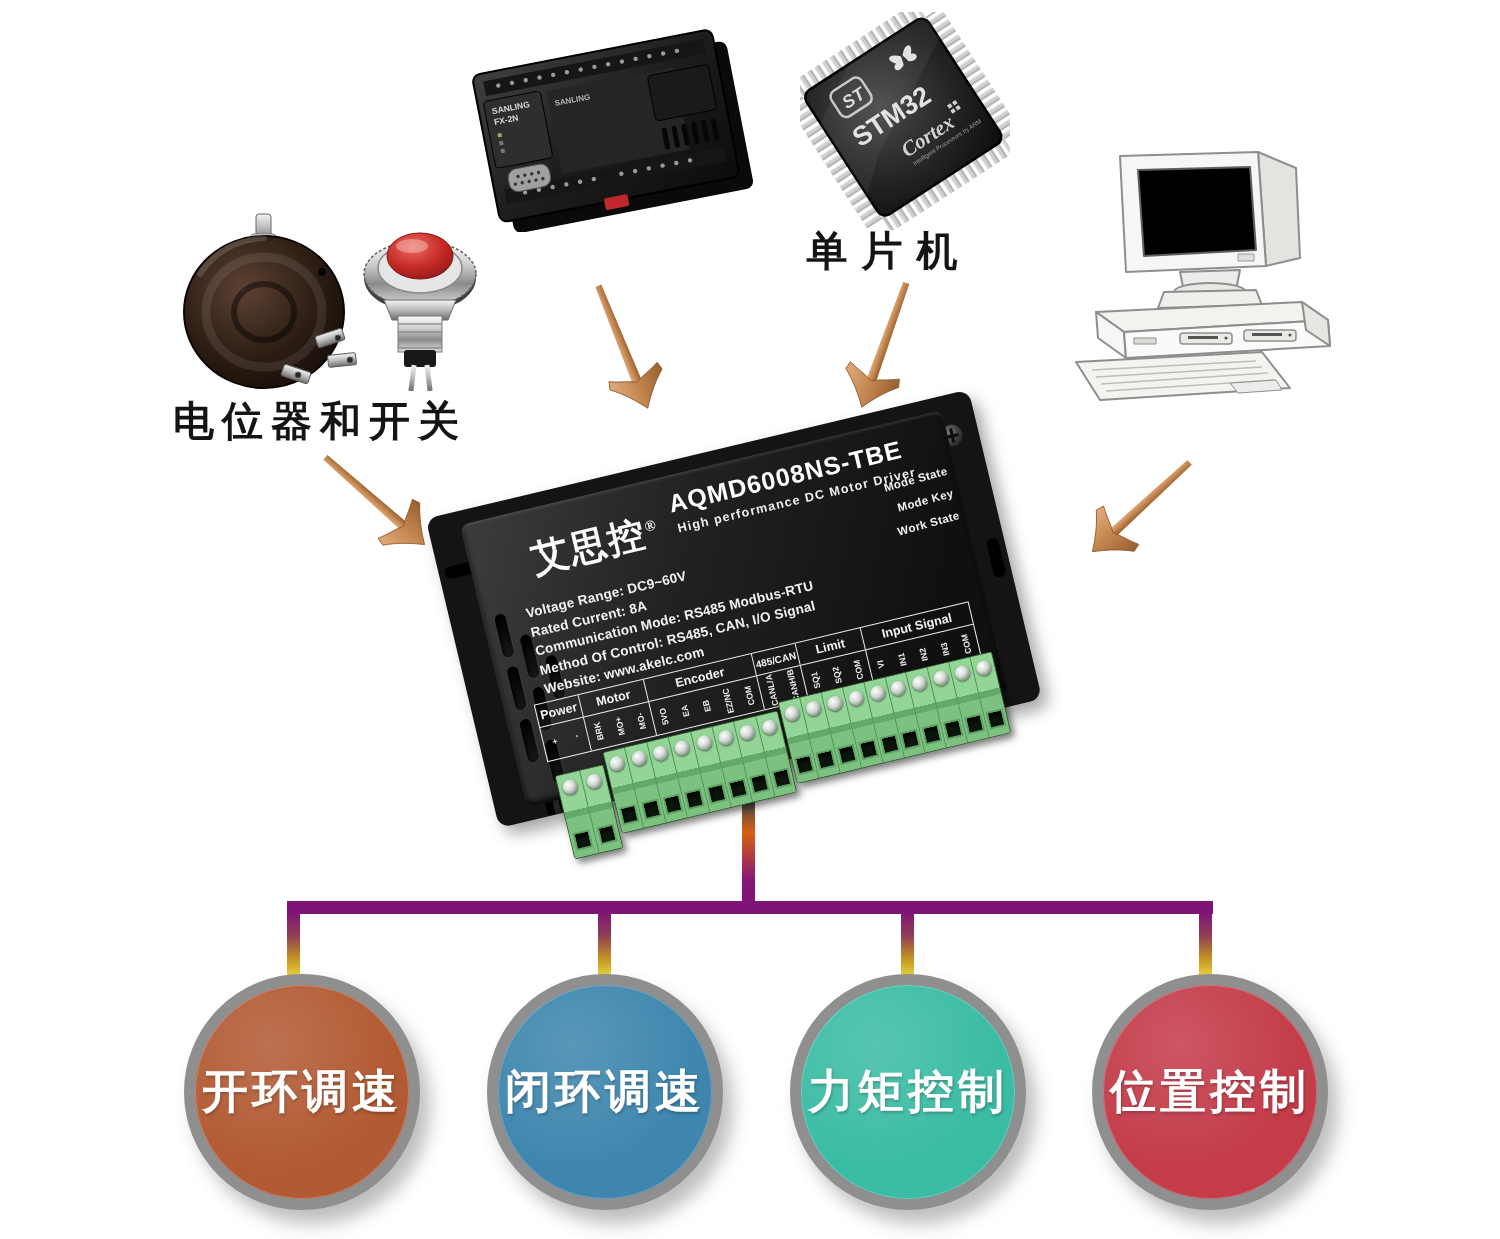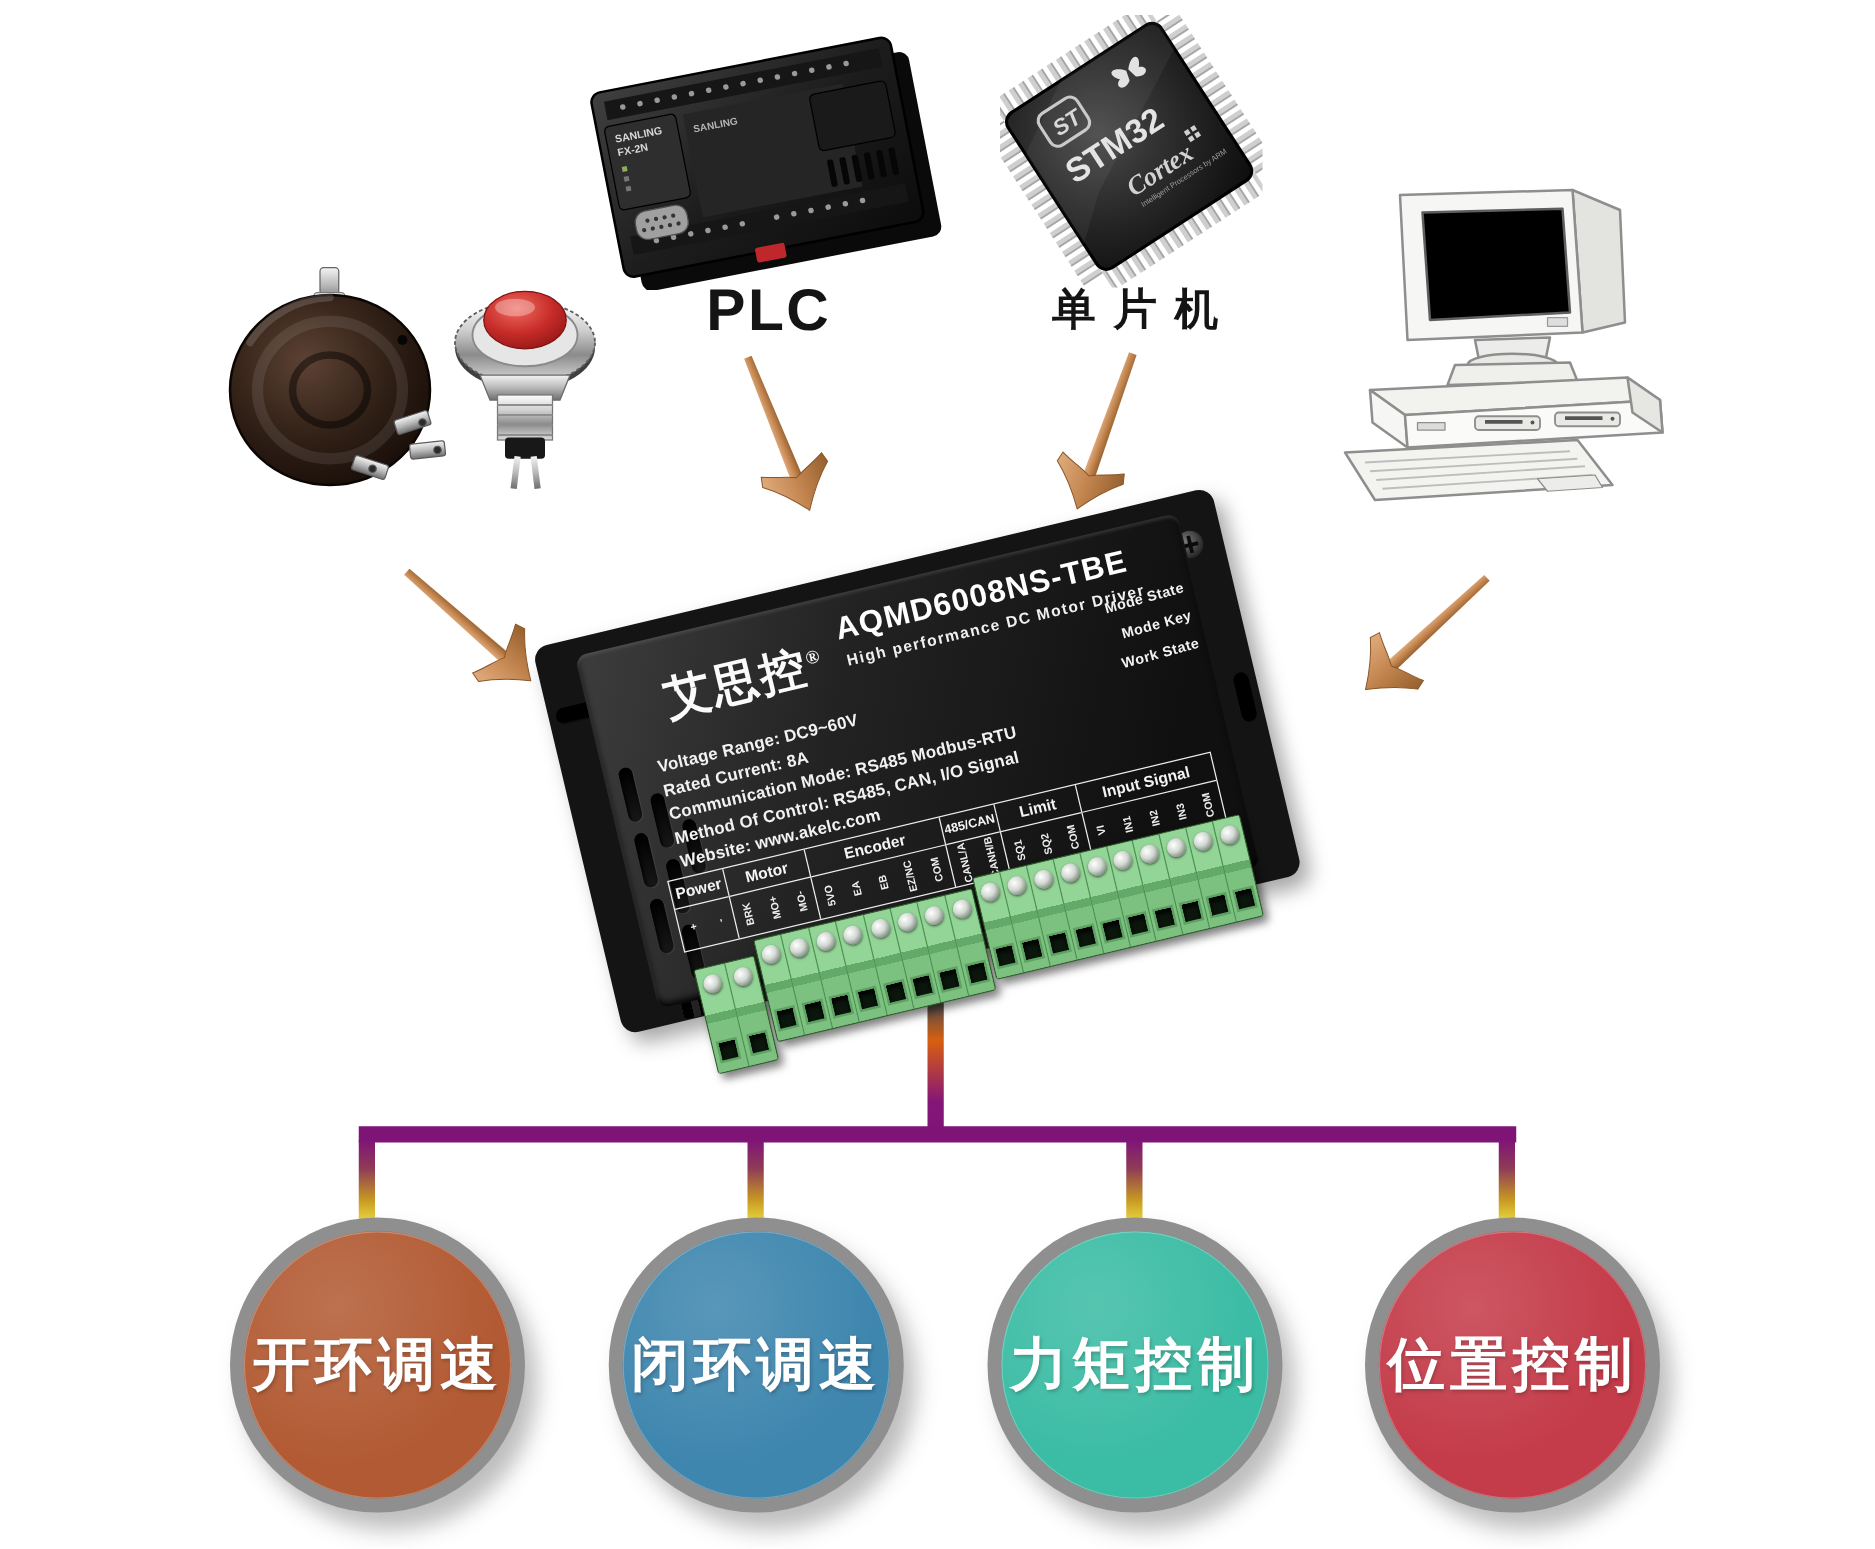--- a/index.html
+++ b/index.html
@@ -5,21 +5,21 @@
   html,body{margin:0;padding:0;background:#fff;}
   .canvas{position:relative;width:1500px;height:1239px;background:#fff;overflow:hidden;
           font-family:"Liberation Sans",sans-serif;}
 
   
   .dev-label{position:absolute;color:#141414;font-weight:bold;text-align:center;
              font-family:"Liberation Serif",serif;}
   #lbl-pot{left:150px;top:394px;width:340px;font-size:41px;letter-spacing:8px;}
   #lbl-plc{left:520px;top:220px;width:190px;font-size:47px;letter-spacing:2px;
            font-family:"Liberation Sans",sans-serif;font-weight:600;}
-  #lbl-mcu{left:810px;top:224px;width:210px;font-size:35px;letter-spacing:14px;text-align:center;}
+  #lbl-mcu{left:784px;top:224px;width:210px;font-size:41px;letter-spacing:14px;text-align:center;}
   #lbl-pc{left:1030px;top:400px;width:340px;font-size:41px;letter-spacing:1px;}
 
   
   .arrow{position:absolute;width:200px;height:200px;overflow:visible;}
 
   
   .cline{position:absolute;z-index:1;}
   #line-main{left:742px;top:786px;width:13px;height:122px;
     background:linear-gradient(#16304e 0%,#444a52 12%,#d85f10 38%,#b03a44 58%,#851677 78%,#7f1477 100%);}
   #line-h{left:287px;top:901px;width:926px;height:13px;background:#7f1477;}
@@ -182,20 +182,21 @@
     <g stroke="#8f8f8f" stroke-width="1.5">
       <line x1="228" y1="112" x2="272" y2="112"></line>
         <line x1="228" y1="120" x2="272" y2="120"></line>
       <line x1="228" y1="128" x2="272" y2="128"></line>
         <line x1="228" y1="136" x2="272" y2="136"></line>
     </g>
     <rect x="234" y="138" width="32" height="17" rx="3" fill="#181818"></rect>
     <rect x="240" y="153" width="5" height="26" fill="url(#metalH)" transform="rotate(7 242 166)"></rect>
     <rect x="256" y="153" width="5" height="26" fill="url(#metalH)" transform="rotate(-7 258 166)"></rect>
   </svg>
+  <div class="dev-label" id="lbl-pot">电位器和开关</div>
 
   <svg class="devsvg" style="left:460px;top:20px" width="300" height="212" viewBox="0 0 300 212">
     <g transform="rotate(-11 150 106)">
       <rect x="36" y="44" width="244" height="150" rx="8" fill="#0a0a0a"></rect>
       <rect x="24" y="30" width="244" height="150" rx="8" fill="url(#plcG)" stroke="#000" stroke-width="2"></rect>
       <rect x="34" y="38" width="224" height="15" fill="#161616"></rect>
       <g fill="#9a9a9a">
         <circle cx="48" cy="45" r="2.2"></circle>
           <circle cx="62" cy="45" r="2.2"></circle>
           <circle cx="76" cy="45" r="2.2"></circle>
@@ -251,21 +252,20 @@
         <rect x="200" y="118" width="5" height="22" rx="2"></rect>
           <rect x="210" y="118" width="5" height="22" rx="2"></rect>
         <rect x="220" y="118" width="5" height="22" rx="2"></rect>
           <rect x="230" y="118" width="5" height="22" rx="2"></rect>
         <rect x="240" y="118" width="5" height="22" rx="2"></rect>
           <rect x="250" y="118" width="5" height="22" rx="2"></rect>
       </g>
       <rect x="130" y="176" width="24" height="12" rx="2" fill="#c0272d"></rect>
     </g>
   </svg>
-  <div class="dev-label" id="lbl-plc">PLC</div>
 
   <svg class="devsvg" style="left:800px;top:12px" width="210" height="218" viewBox="0 0 210 218">
     <g transform="rotate(-33 105 104)">
       <rect x="30" y="14" width="146" height="18" fill="url(#pinV)"></rect>
       <rect x="30" y="176" width="146" height="18" fill="url(#pinV)"></rect>
       <rect x="12" y="32" width="18" height="146" fill="url(#pinH)"></rect>
       <rect x="176" y="32" width="18" height="146" fill="url(#pinH)"></rect>
       <rect x="30" y="30" width="146" height="148" rx="9" fill="url(#chipG)" stroke="#000" stroke-width="2.5"></rect>
       <polygon points="30,64 86,30 176,30 176,58 62,122 30,150" fill="#fff" opacity=".05"></polygon>
       <rect x="52" y="44" width="36" height="30" rx="7" fill="none" stroke="#c9c9c9" stroke-width="2.5"></rect>

